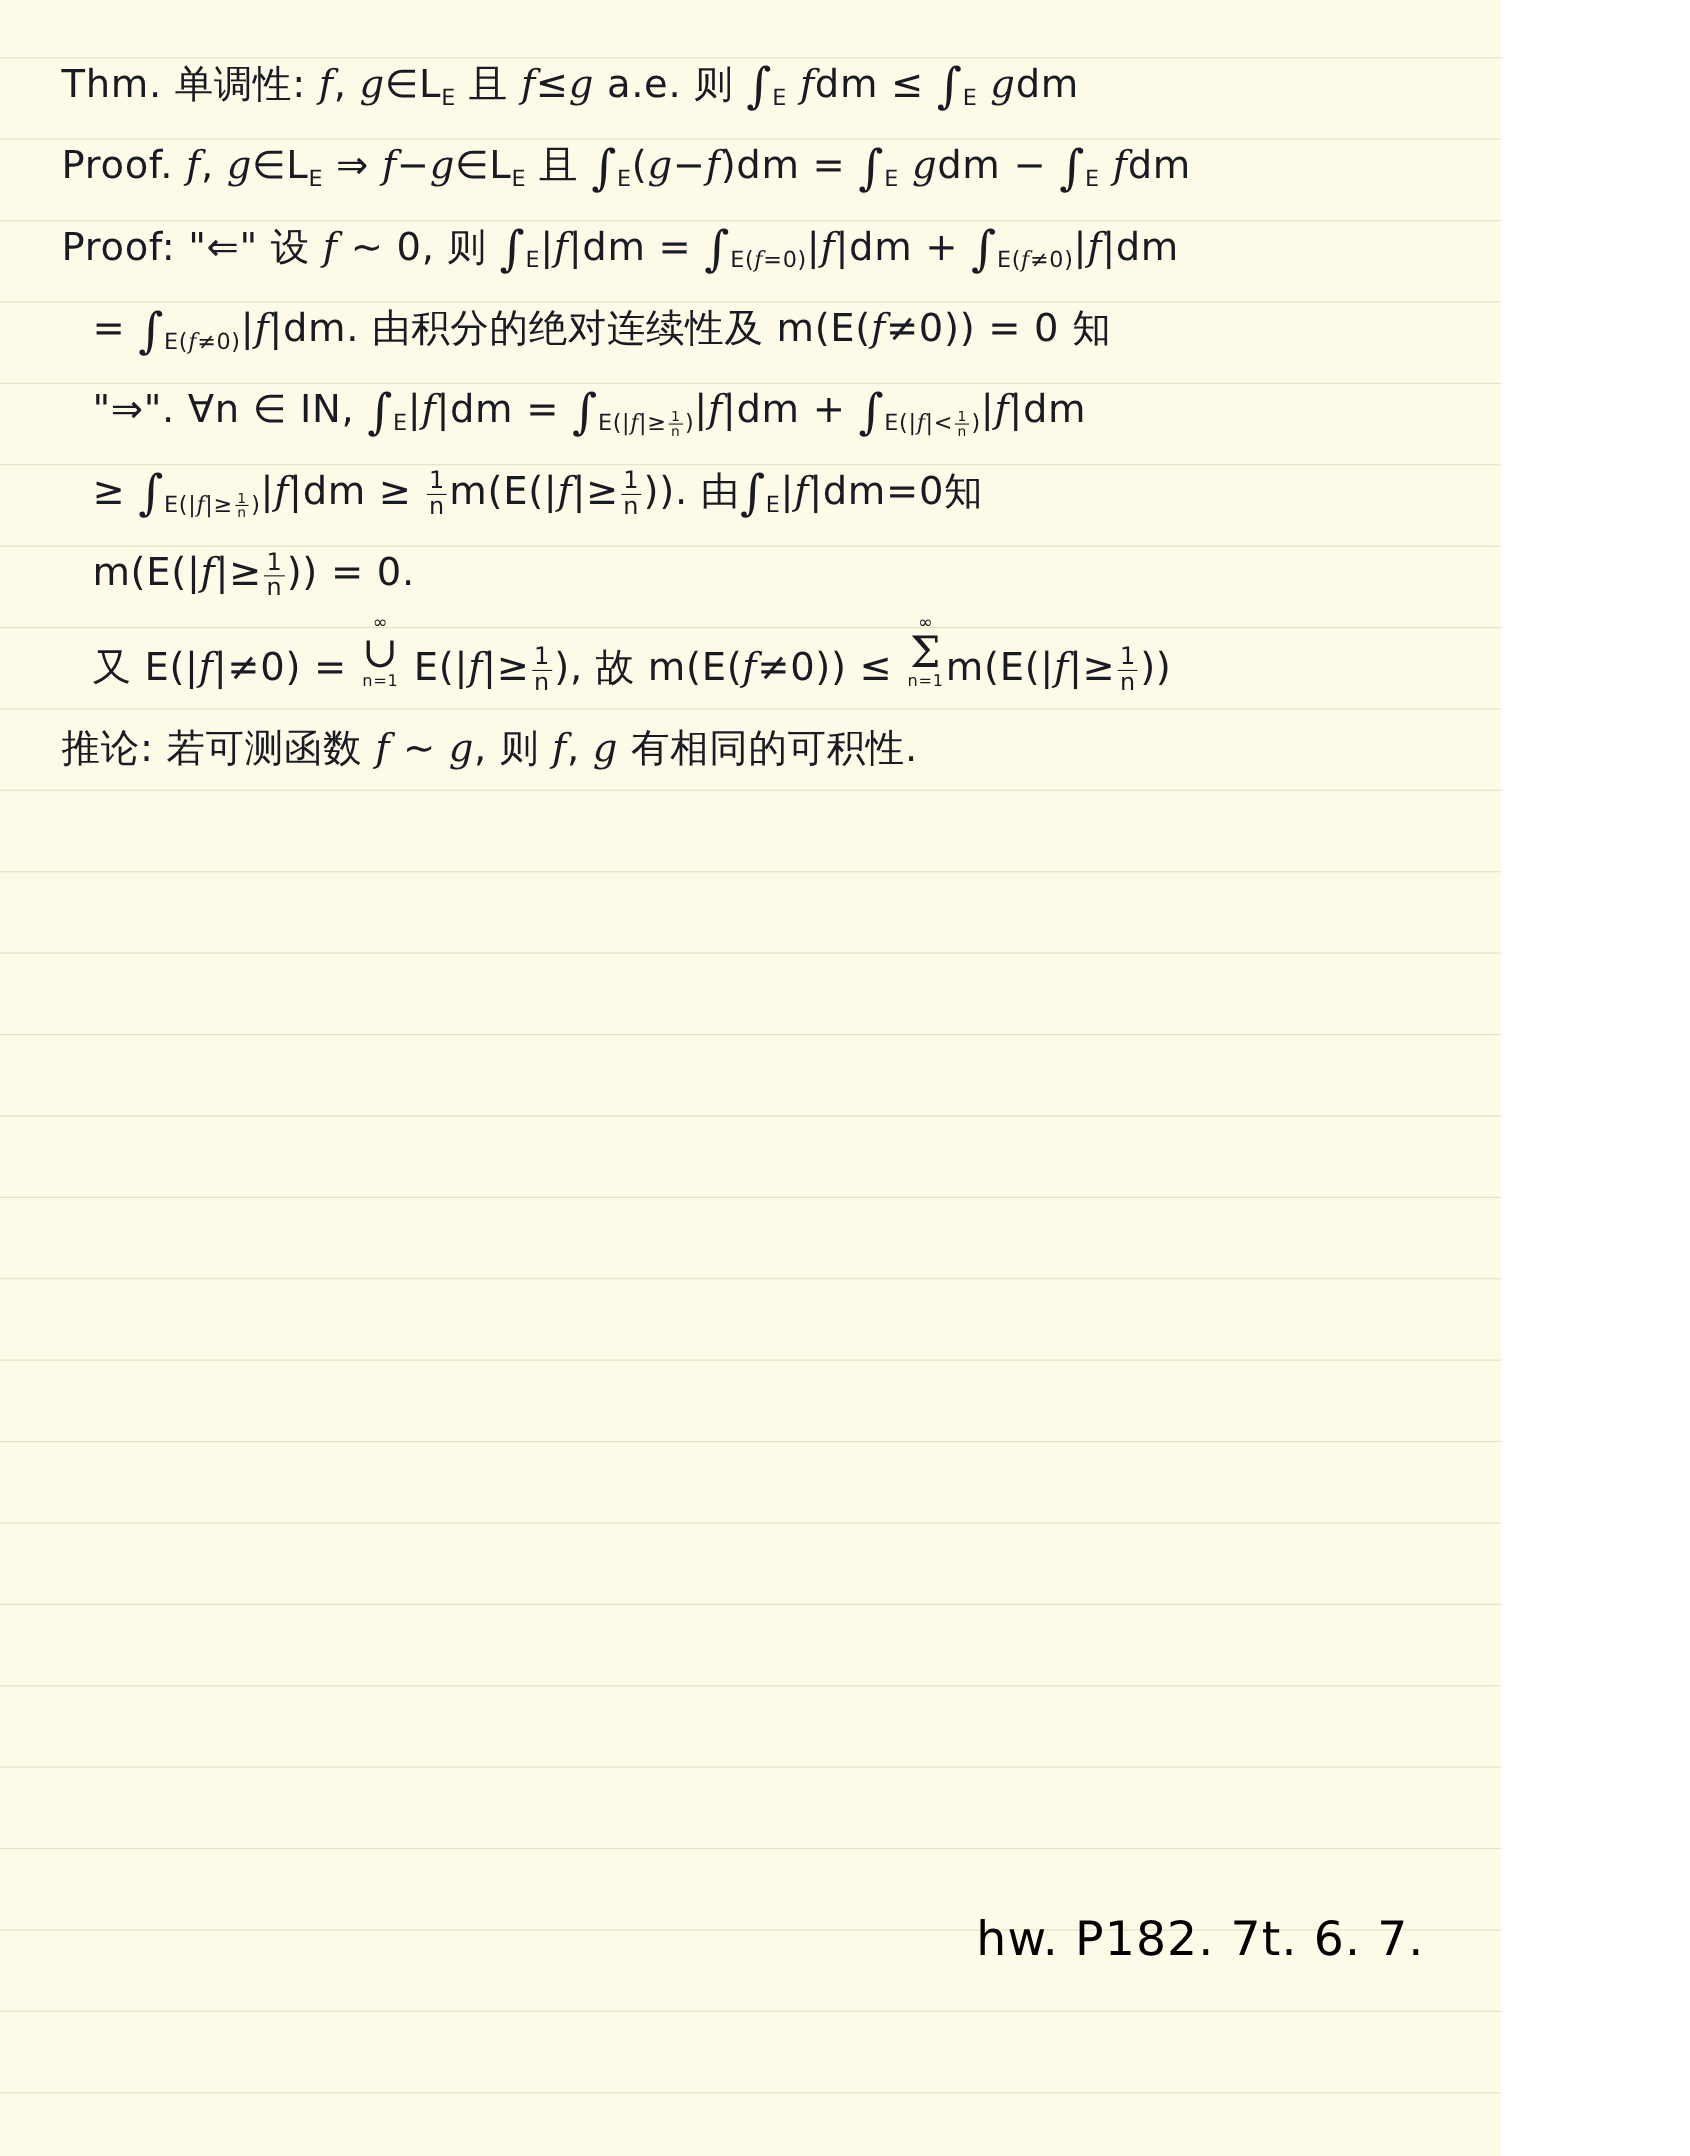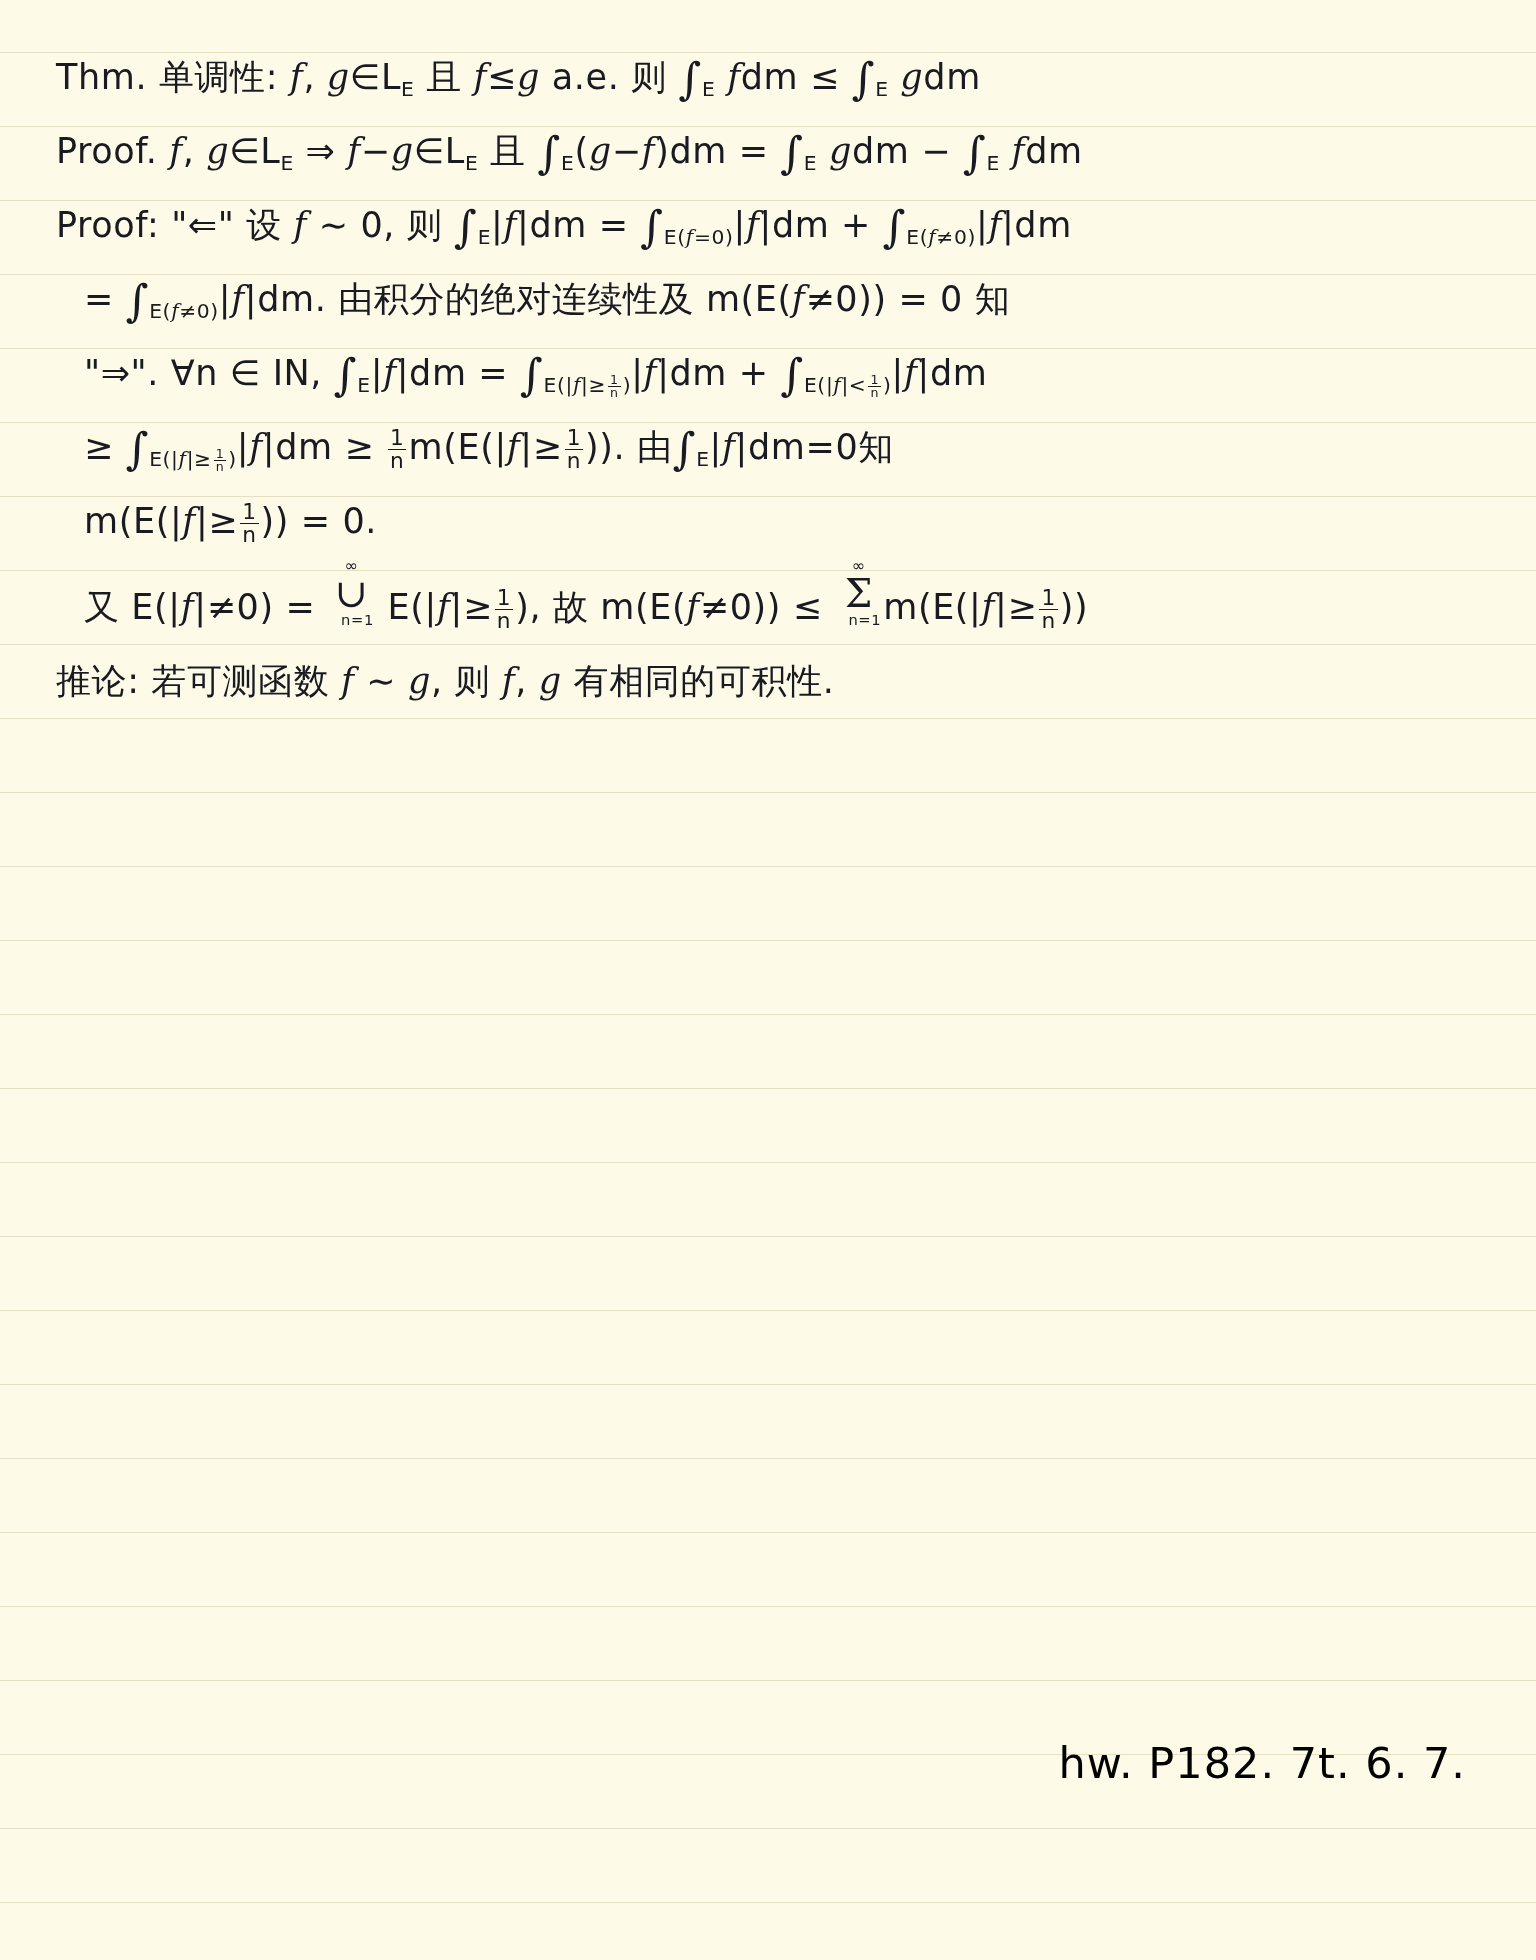--- a/index.html
+++ b/index.html
@@ -5,21 +5,21 @@
   html, body {
     margin: 0;
     padding: 0;
     background: #ffffff;
   }
   body {
     font-family: "DejaVu Sans", sans-serif;
   }
   .page {
     position: relative;
-    width: 1536px;
+    width: 1365px;
     height: 1960px;
     background: #fdfbe8;
     overflow: hidden;
   }
   
   .rules {
     position: absolute;
     inset: 0;
     pointer-events: none;
   }
@@ -76,21 +76,21 @@
   .frac .den { display: block; padding: 0 2px; }
   .bigop {
     display: inline-block;
     text-align: center;
     vertical-align: -0.18em;
     line-height: 1.0;
     margin: 0 2px;
   }
   .bigop .top { display: block; font-size: 0.46em; }
   .bigop .sym { display: block; font-size: 1.12em; font-family: "DejaVu Serif", serif; }
-  .bigop .bot { display: block; font-size: 0.42em; margin-left: 12px; }
+  .bigop .bot { display: block; font-size: 0.42em; }
   .sig { font-family: "DejaVu Serif", serif; }
 
   .footer-note {
     position: absolute;
     right: 70px;
     bottom: 172px;
     font-size: 43px;
     letter-spacing: 1px;
     white-space: nowrap;
   }

